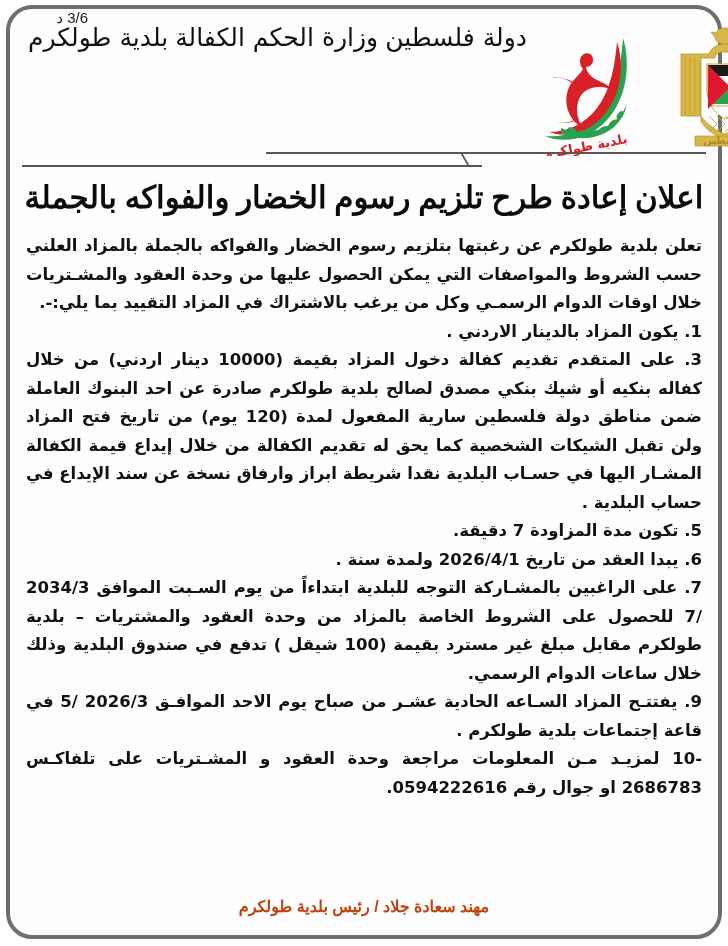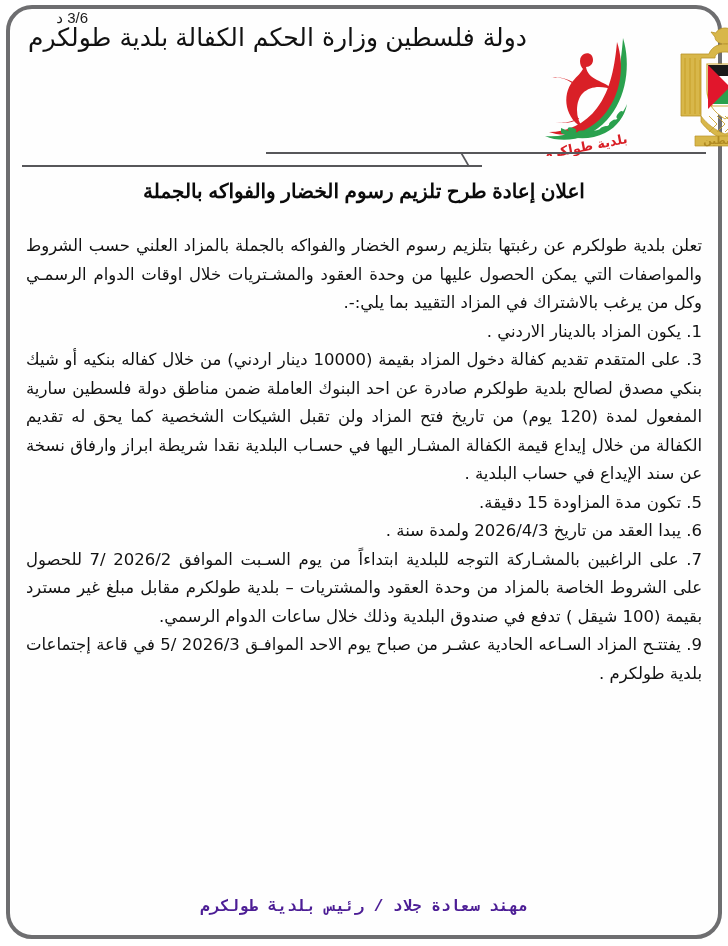--- a/index.html
+++ b/index.html
@@ -115,39 +115,40 @@
     border-left: 2px solid #57575a;
     transform: skewX(30deg);
   }
   
   .announce-title {
     position: absolute;
     top: 179px;
     left: 0;
     right: 0;
     text-align: center;
-    font-size: 20px;
+    font-size: 31px;
     font-weight: bold;
     color: #0b0b0b;
-    font-family: Liberation Sans, sans-serif;
+    font-family: Liberation Serif, serif;
     letter-spacing: -0.2px;
   }
   
   .body-text {
     position: absolute;
     top: 232px;
     right: 26px;
     left: 26px;
     direction: rtl;
     text-align: justify;
     text-align-last: right;
     font-size: 16.5px;
     line-height: 28.5px;
     color: #111111;
     font-family: "DejaVu Sans", sans-serif;
+    font-weight: bold;
   }
   .body-text p {
     margin: 0;
   }
   .intro {
     text-align: justify;
     text-align-last: right;
   }
   .clause {
     text-align: justify;
@@ -159,22 +160,22 @@
   
   .signature {
     position: absolute;
     bottom: 30px;
     left: 0;
     right: 0;
     text-align: center;
     direction: rtl;
     font-size: 16px;
     font-weight: bold;
-    color: #4c1d95;
-    font-family: Liberation Mono, monospace;
+    color: #c2410c;
+    font-family: Liberation Sans, sans-serif;
   }
 </style>
 </head>
 <body>
 
 <div class="page">
   <div class="frame"></div>
 
   <div class="page-marker">3/6 د</div>
 
@@ -244,20 +245,21 @@
     <div class="rule-diag"></div>
     <div class="rule-left"></div>
   </div>
 
   <div class="announce-title">اعلان إعادة طرح تلزيم رسوم الخضار والفواكه بالجملة</div>
 
   <div class="body-text">
     <p class="intro">تعلن بلدية طولكرم عن رغبتها بتلزيم رسوم الخضار والفواكه بالجملة بالمزاد العلني حسب الشروط والمواصفات التي يمكن الحصول عليها من وحدة العقود والمشـتريات خلال اوقات الدوام الرسمـي وكل من يرغب بالاشتراك في المزاد التقييد بما يلي:-.</p>
     <p class="clause-short">1. يكون المزاد بالدينار الاردني .</p>
     <p class="clause">3. على المتقدم تقديم كفالة دخول المزاد بقيمة (10000 دينار اردني) من خلال كفاله بنكيه أو شيك بنكي مصدق لصالح بلدية طولكرم صادرة عن احد البنوك العاملة ضمن مناطق دولة فلسطين سارية المفعول لمدة (120 يوم) من تاريخ فتح المزاد ولن تقبل الشيكات الشخصية كما يحق له تقديم الكفالة من خلال إيداع قيمة الكفالة المشـار اليها في حسـاب البلدية نقدا شريطة ابراز وارفاق نسخة عن سند الإيداع في حساب البلدية .</p>
-    <p class="clause-short">5. تكون مدة المزاودة 15 دقيقة.</p>
-    <p class="clause-short">6. يبدا العقد من تاريخ 2026/4/3 ولمدة سنة .</p>
-    <p class="clause">7. على الراغبين بالمشـاركة التوجه للبلدية ابتداءاً من يوم السـبت الموافق 2026/2 /7 للحصول على الشروط  الخاصة بالمزاد من وحدة العقود والمشتريات – بلدية طولكرم مقابل مبلغ غير مسترد بقيمة (100 شيقل ) تدفع في صندوق البلدية وذلك خلال ساعات الدوام الرسمي.</p>
+    <p class="clause-short">5. تكون مدة المزاودة 7 دقيقة.</p>
+    <p class="clause-short">6. يبدا العقد من تاريخ 2026/4/1 ولمدة سنة .</p>
+    <p class="clause">7. على الراغبين بالمشـاركة التوجه للبلدية ابتداءاً من يوم السـبت الموافق 2034/3 /7 للحصول على الشروط  الخاصة بالمزاد من وحدة العقود والمشتريات – بلدية طولكرم مقابل مبلغ غير مسترد بقيمة (100 شيقل ) تدفع في صندوق البلدية وذلك خلال ساعات الدوام الرسمي.</p>
     <p class="clause">9. يفتتـح المزاد السـاعه الحادية عشـر من صباح يوم الاحد الموافـق 2026/3 /5 في قاعة إجتماعات بلدية طولكرم .</p>
+    <p class="clause">-10 لمزيـد مـن المعلومات مراجعة وحدة العقود و المشـتريات على تلفاكـس 2686783 او جوال رقم 0594222616.</p>
   </div>
 
   <div class="signature">مهند سعادة جلاد  / رئيس بلدية طولكرم</div>
 </div>
 
 </body></html>

